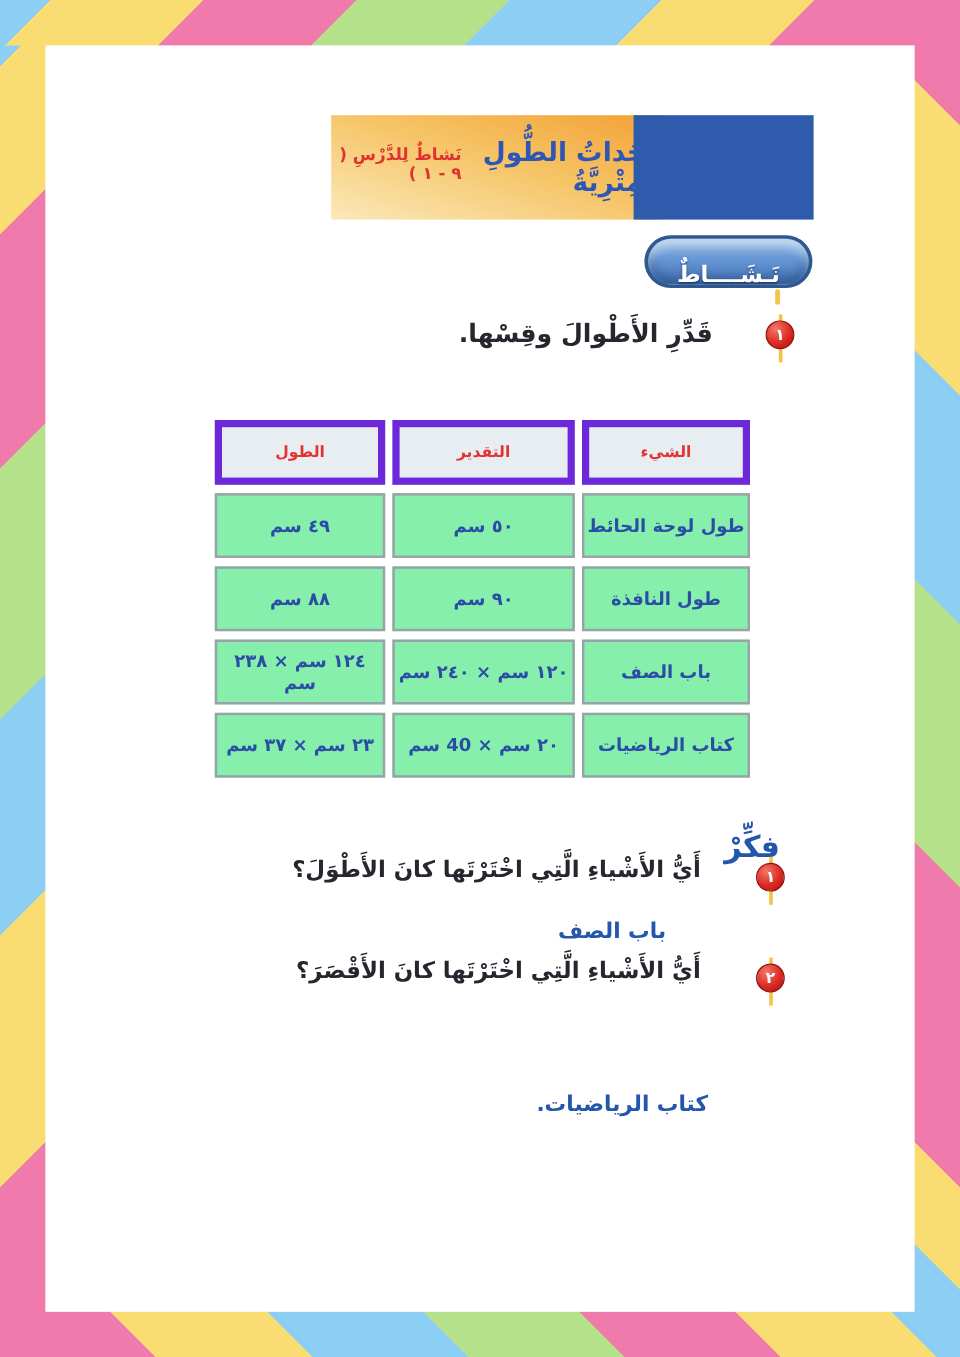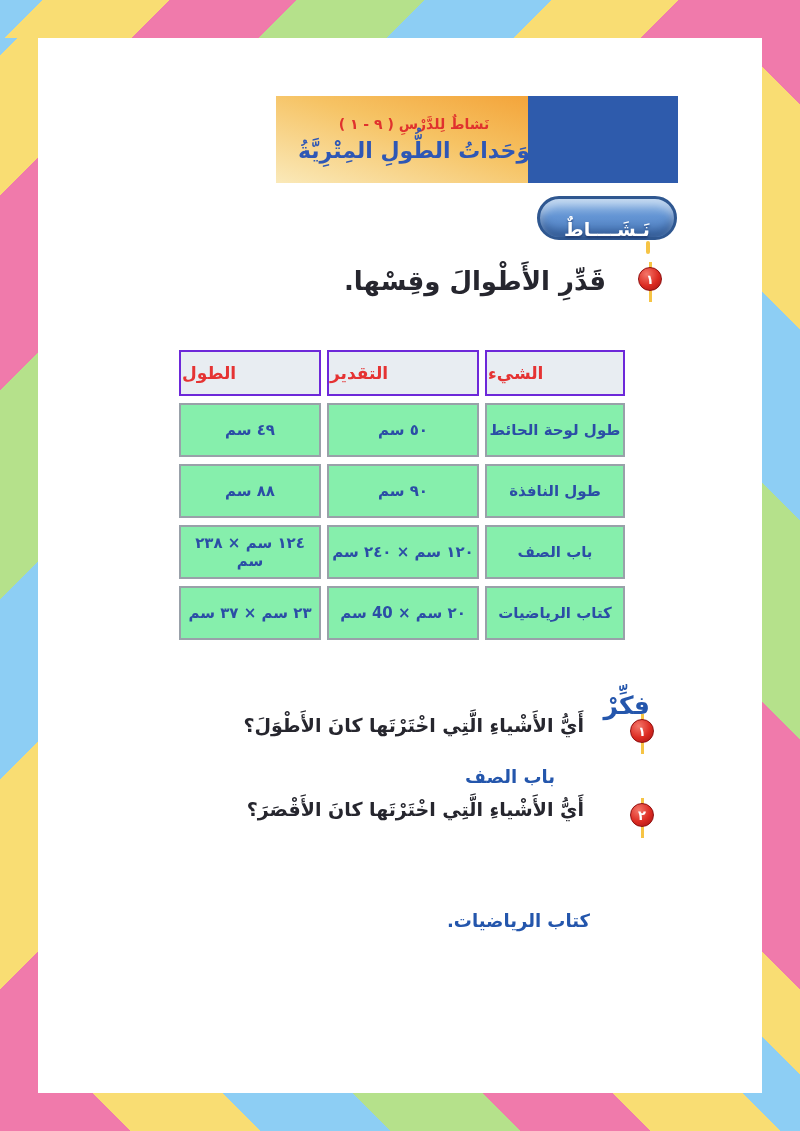--- a/index.html
+++ b/index.html
@@ -20,21 +20,21 @@
       #B5E18B 276px 424px,#8DCEF4 424px 551px,#F9DD73 551px 700px,#F07AAB 700px 100%);}
   .frame-right{left:762px;top:0;width:38px;height:1131px;z-index:1;
     background:linear-gradient(225deg,#F07AAB 0 74px,#F9DD73 74px 233px,#8DCEF4 233px 368px,
       #B5E18B 368px 523px,#F07AAB 523px 700px,#F9DD73 700px 760px,#8DCEF4 760px 100%);}
   .content{position:absolute;left:38px;top:38px;width:724px;height:1055px;background:#ffffff;z-index:3;}
   
   .abs{position:absolute;}
   
   .lesson-panel{left:238px;top:58px;width:276px;height:87px;
     background:linear-gradient(to bottom left,#F3A136 0%,#F6C364 45%,#FAE9B9 100%);
-    display:flex;flex-direction:column;align-items:center;justify-content:center;}
+    display:flex;flex-direction:row;align-items:center;justify-content:center;}
   .lesson-tag{direction:rtl;color:#E0322E;font-size:14px;font-weight:bold;margin-bottom:6px;}
   .lesson-title{direction:rtl;color:#2E57B5;font-size:22px;font-weight:bold;}
   .explore-block{left:490px;top:58px;width:150px;height:87px;background:#2E5BAC;}
   .explore-pill{left:494px;top:79px;width:142px;height:57px;border-radius:30px;
     background:linear-gradient(180deg,#F2684C 0%,#E23428 38%,#BC1F1E 100%);
     border:3px solid #DFDFDF;box-sizing:border-box;
     box-shadow:inset 0 9px 10px rgba(255,226,210,.45), inset 0 -9px 12px rgba(90,0,0,.45);
     display:flex;align-items:center;justify-content:center;z-index:4;}
   .explore-pill span{color:#fff;font-size:23px;font-weight:bold;direction:rtl;
     text-shadow:0 2px 2px rgba(100,0,0,.6);}
@@ -51,22 +51,22 @@
     background:radial-gradient(circle at 35% 28%,#F4776A 0%,#DC2B22 55%,#A31212 100%);
     border:1px solid #8F1010;box-sizing:border-box;color:#fff;font-size:13px;font-weight:bold;
     display:flex;align-items:center;justify-content:center;}
   .ribbon{width:3px;background:#F6C445;z-index:1;}
   
   .line{direction:rtl;color:#26262E;font-weight:bold;}
   .answer{direction:rtl;color:#2456AC;font-weight:bold;}
   
   table.measure{border-collapse:separate;border-spacing:6px 7px;table-layout:fixed;
     direction:rtl;}
-  table.measure th{background:#E8EDF2;border:2px solid #6d28d9;height:40px;
-    color:#E53333;font-size:17px;font-weight:bold;text-align:left;}
+  table.measure th{background:#E8EDF2;border:6px solid #6d28d9;height:40px;
+    color:#E53333;font-size:13px;font-weight:bold;text-align:center;}
   table.measure td{background:#86efac;border:2px solid #99A1A9;height:48px;
     color:#2B4DA6;font-size:15px;font-weight:bold;text-align:center;}
   .think-heading{direction:rtl;color:#2456AC;font-size:25px;font-weight:bold;}
 </style>
 </head>
 <body>
 
 <div class="page">
 
   <div class="frame frame-top"></div>
@@ -83,21 +83,21 @@
     <div class="abs explore-block"></div>
     <div class="abs activity-pill">
       <span>نَـشَــــاطٌ</span>
     </div>
     <div class="abs pill-tick"></div>
 
     <div class="abs ribbon" style="left:611px;top:224px;height:40px;"></div>
     <div class="abs bullet" style="left:600px;top:229px;">
       <span>١</span>
     </div>
-    <div class="abs line" style="right:156px;top:228px;font-size:26px;">قَدِّرِ الأَطْوالَ وقِسْها.</div>
+    <div class="abs line" style="right:168px;top:228px;font-size:21px;">قَدِّرِ الأَطْوالَ وقِسْها.</div>
 
     <table class="measure abs" style="left:135px;top:305px;width:458px;">
       <colgroup>
           <col style="width:140px">
           <col style="width:152px">
           <col style="width:142px">
         </colgroup>
       <thead>
         <tr>
           <th>الشيء</th>

